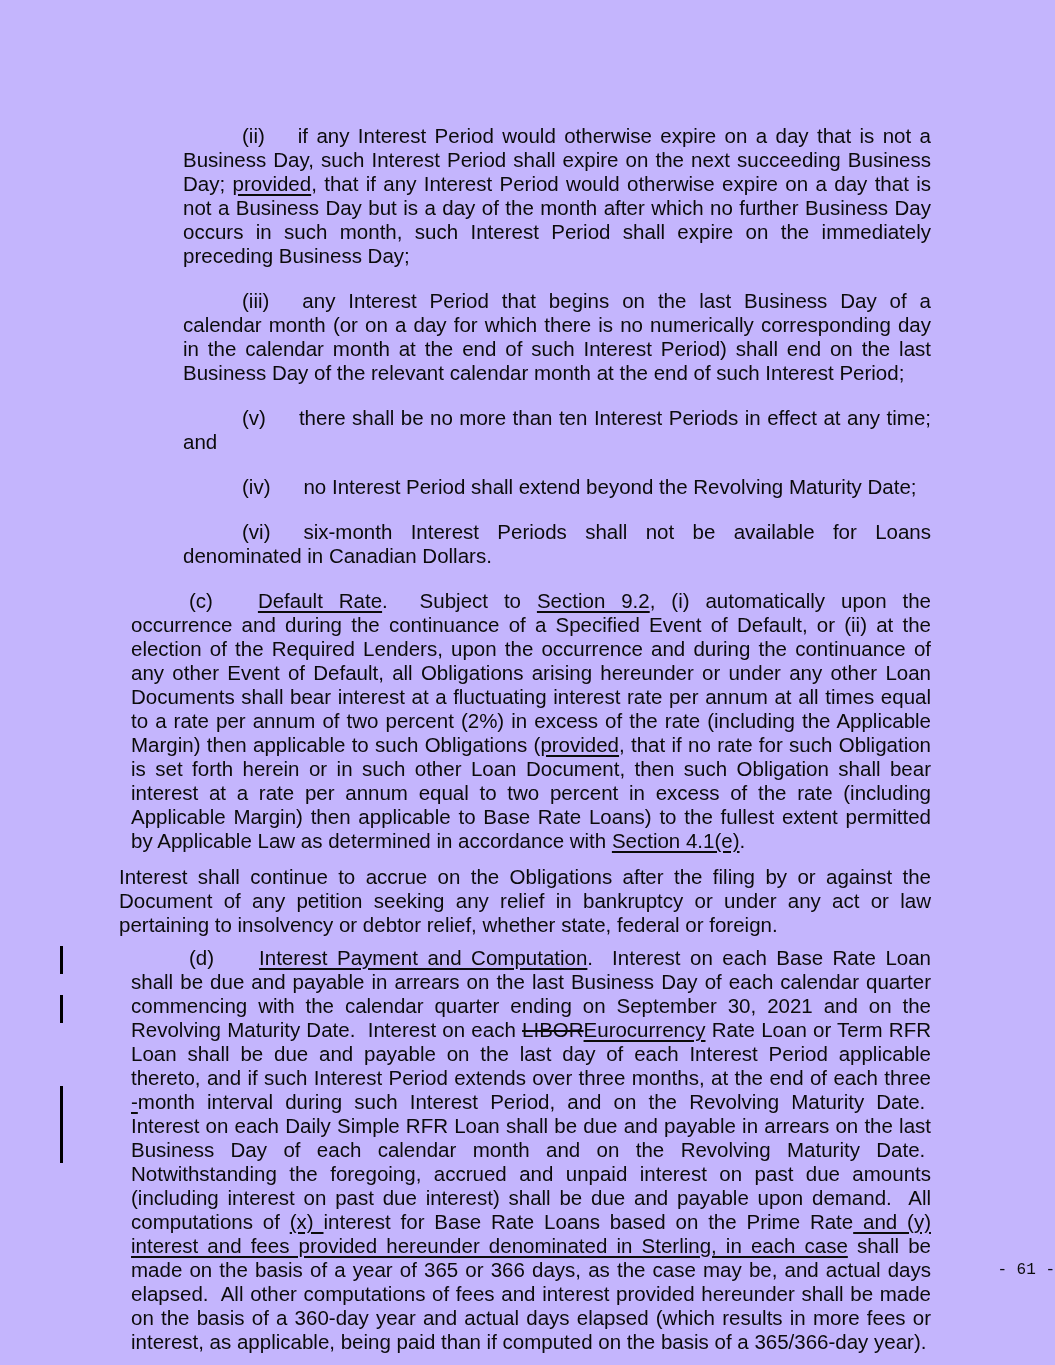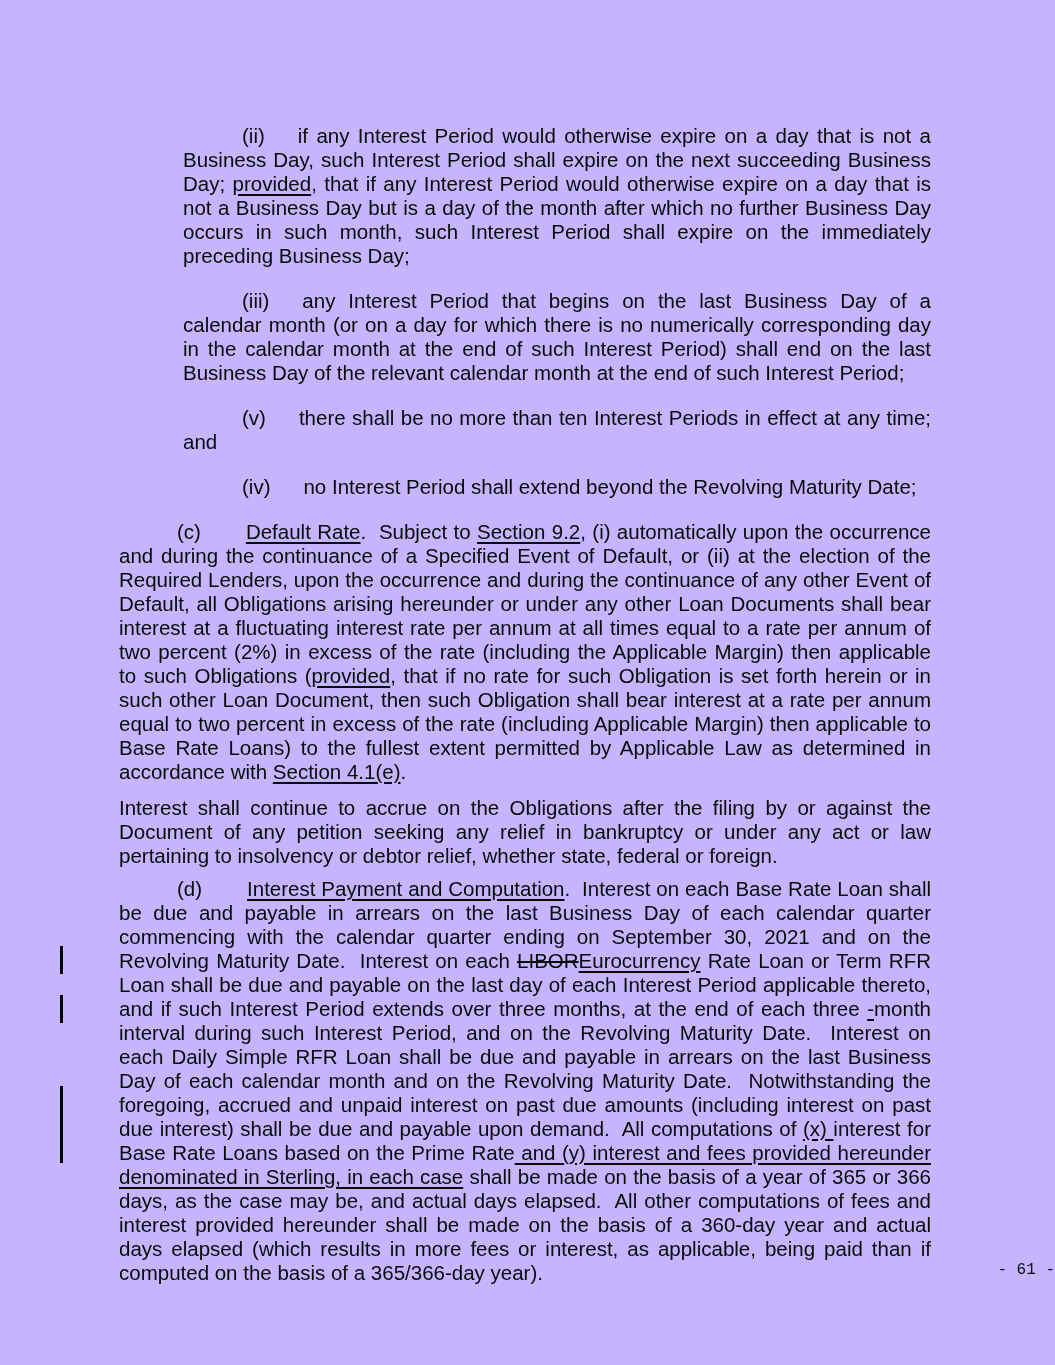--- a/index.html
+++ b/index.html
@@ -24,21 +24,21 @@
     top: 124px;
     width: 812px;
     text-align: justify;
   }
   .para { margin: 0; }
   .mt    { margin-top: 21px; }
   .mt-sm { margin-top: 12px; }
   .mt-xs { margin-top: 9px; }
 
   .para-list { margin-left: 64px; text-indent: 59px; }
-  .para-body { text-indent: 58px; }
+  .para-body { text-indent: 58px; margin-left: 12px; }
   .para-plain { text-indent: 0; }
 
   .run-normal { }
   .run-underline {
     text-decoration: underline;
     text-decoration-thickness: 2px;
     text-underline-offset: 3px;
   }
   .run-strike {
     text-decoration: line-through;
@@ -76,20 +76,21 @@
 
   <div class="change-bar bar-1"></div>
   <div class="change-bar bar-2"></div>
   <div class="change-bar bar-3"></div>
 
   <div class="content">
     <p class="para para-list"><span class="run-normal">(ii)</span><span class="run-tab"></span><span class="run-normal">if any Interest Period would otherwise expire on a day that is not a Business Day, such Interest Period shall expire on the next succeeding Business Day; </span><span class="run-underline">provided</span><span class="run-normal">, that if any Interest Period would otherwise expire on a day that is not a Business Day but is a day of the month after which no further Business Day occurs in such month, such Interest Period shall expire on the immediately preceding Business Day;</span></p>
     <p class="para para-list mt"><span class="run-normal">(iii)</span><span class="run-tab"></span><span class="run-normal">any Interest Period that begins on the last Business Day of a calendar month (or on a day for which there is no numerically corresponding day in the calendar month at the end of such Interest Period) shall end on the last Business Day of the relevant calendar month at the end of such Interest Period;</span></p>
     <p class="para para-list mt"><span class="run-normal">(v)</span><span class="run-tab"></span><span class="run-normal">there shall be no more than ten Interest Periods in effect at any time; and</span></p>
     <p class="para para-list mt"><span class="run-normal">(iv)</span><span class="run-tab"></span><span class="run-normal">no Interest Period shall extend beyond the Revolving Maturity Date;</span></p>
+    <p class="para para-list mt"><span class="run-normal">(vi)</span><span class="run-tab"></span><span class="run-normal">six-month Interest Periods shall not be available for Loans denominated in Canadian Dollars.</span></p>
     <p class="para para-body mt"><span class="run-normal">(c)</span><span class="run-tab"></span><span class="run-underline">Default Rate</span><span class="run-normal">.&nbsp; Subject to </span><span class="run-underline">Section 9.2</span><span class="run-normal">, (i) automatically upon the occurrence and during the continuance of a Specified Event of Default, or (ii) at the election of the Required Lenders, upon the occurrence and during the continuance of any other Event of Default, all Obligations arising hereunder or under any other Loan Documents shall bear interest at a fluctuating interest rate per annum at all times equal to a rate per annum of two percent (2%) in excess of the rate (including the Applicable Margin) then applicable to such Obligations (</span><span class="run-underline">provided</span><span class="run-normal">, that if no rate for such Obligation is set forth herein or in such other Loan Document, then such Obligation shall bear interest at a rate per annum equal to two percent in excess of the rate (including Applicable Margin) then applicable to Base Rate Loans) to the fullest extent permitted by Applicable Law as determined in accordance with </span><span class="run-underline">Section 4.1(e)</span><span class="run-normal">.</span></p>
     <p class="para para-plain mt-sm"><span class="run-normal">Interest shall continue to accrue on the Obligations after the filing by or against the Document of any petition seeking any relief in bankruptcy or under any act or law pertaining to insolvency or debtor relief, whether state, federal or foreign.</span></p>
     <p class="para para-body mt-xs"><span class="run-normal">(d)</span><span class="run-tab"></span><span class="run-underline">Interest Payment and Computation</span><span class="run-normal">.&nbsp; Interest on each Base Rate Loan shall be due and payable in arrears on the last Business Day of each calendar quarter commencing with the calendar quarter ending on September 30, 2021 and on the Revolving Maturity Date.&nbsp; Interest on each </span><span class="run-strike">LIBOR</span><span class="run-underline">Eurocurrency</span><span class="run-normal"> Rate Loan or Term RFR Loan shall be due and payable on the last day of each Interest Period applicable thereto, and if such Interest Period extends over three months, at the end of each three </span><span class="run-underline">-</span><span class="run-normal">month interval during such Interest Period, and on the Revolving Maturity Date.&nbsp; Interest on each Daily Simple RFR Loan shall be due and payable in arrears on the last Business Day of each calendar month and on the Revolving Maturity Date.&nbsp; Notwithstanding the foregoing, accrued and unpaid interest on past due amounts (including interest on past due interest) shall be due and payable upon demand.&nbsp; All computations of </span><span class="run-underline">(x) </span><span class="run-normal">interest for Base Rate Loans based on the Prime Rate</span><span class="run-underline"> and (y) interest and fees provided hereunder denominated in Sterling, in each case</span><span class="run-normal"> shall be made on the basis of a year of 365 or 366 days, as the case may be, and actual days elapsed.&nbsp; All other computations of fees and interest provided hereunder shall be made on the basis of a 360-day year and actual days elapsed (which results in more fees or interest, as applicable, being paid than if computed on the basis of a 365/366-day year).</span></p>
   </div>
 
   <div class="footer">- 61 -</div>
 
 </div>
 
 </body></html>

